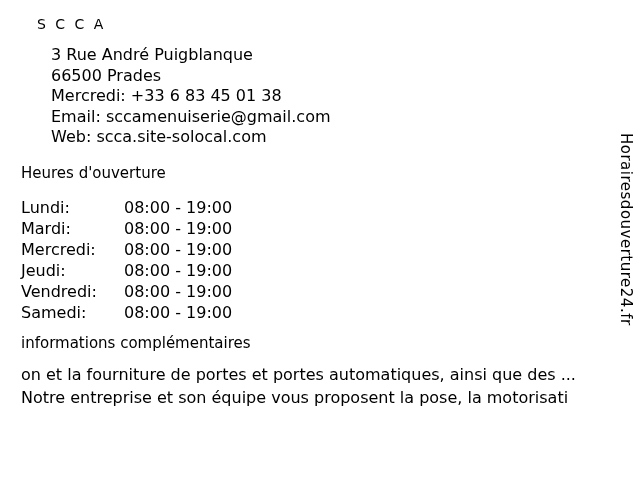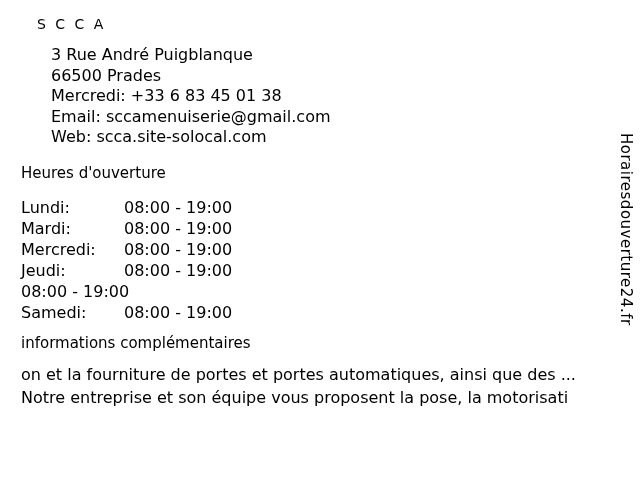--- a/index.html
+++ b/index.html
@@ -89,20 +89,21 @@
     </div>
     <div class="hours-row">
       <span class="hours-day">Mercredi:</span>
       <span class="hours-time">08:00 - 19:00</span>
     </div>
     <div class="hours-row">
       <span class="hours-day">Jeudi:</span>
       <span class="hours-time">08:00 - 19:00</span>
     </div>
     <div class="hours-row">
+      <span class="hours-day">Vendredi:</span>
       <span class="hours-time">08:00 - 19:00</span>
     </div>
     <div class="hours-row">
       <span class="hours-day">Samedi:</span>
       <span class="hours-time">08:00 - 19:00</span>
     </div>
   </div>
 
   <div class="section-title info">informations complémentaires</div>
 

